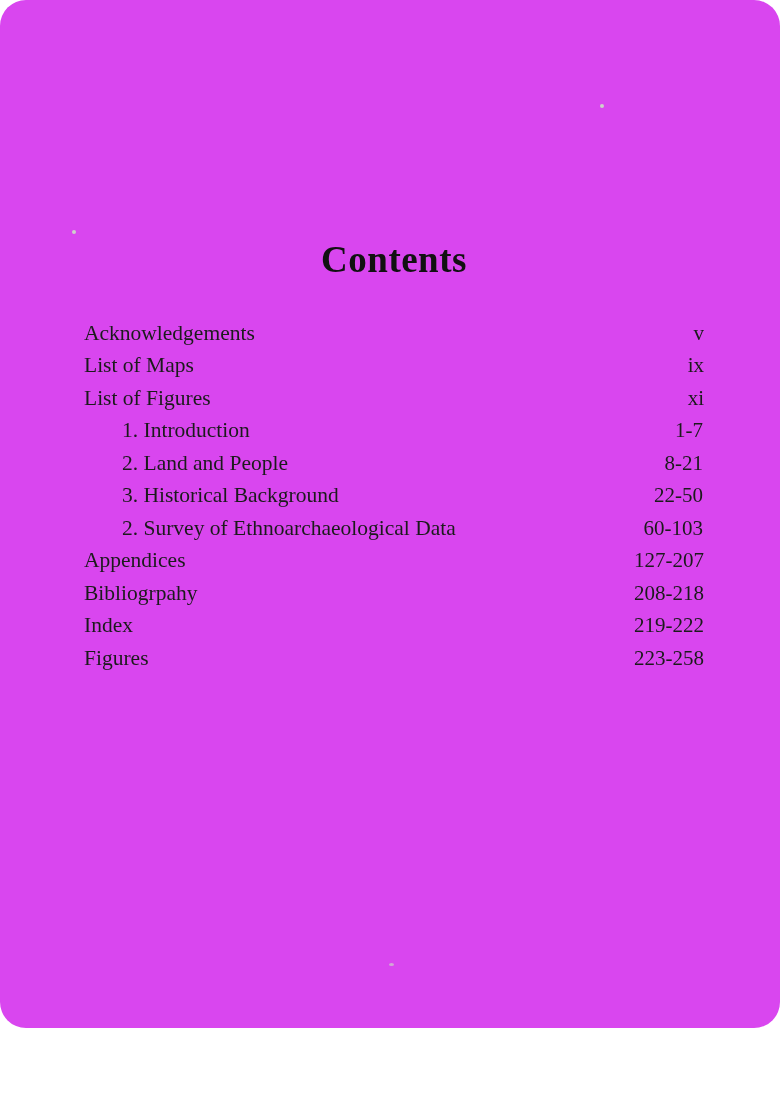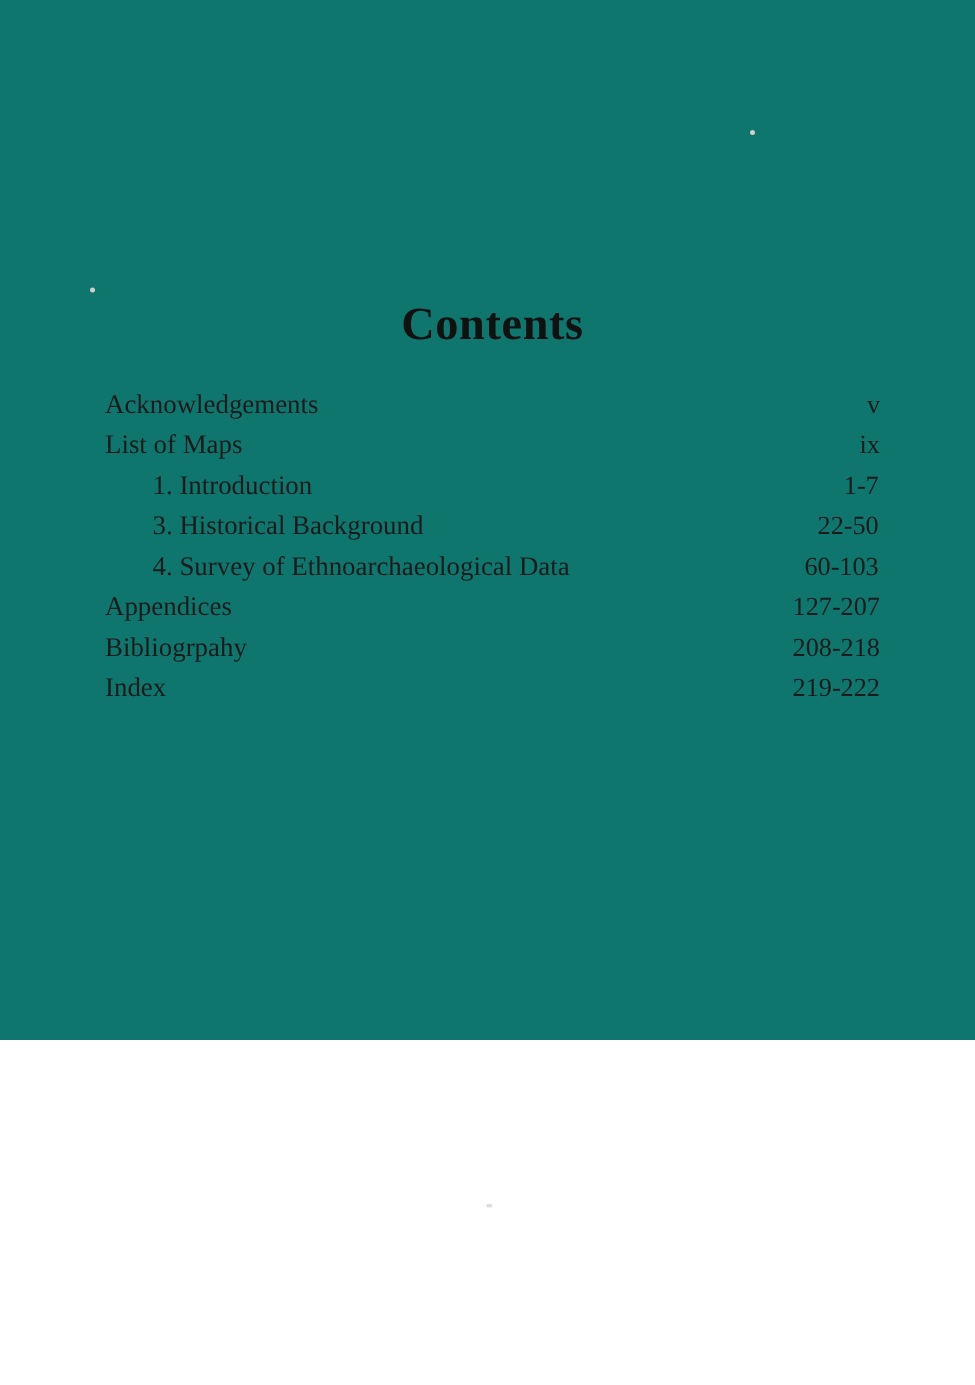--- a/index.html
+++ b/index.html
@@ -10,41 +10,42 @@
     width: 780px;
     height: 1108px;
     background: #ffffff;
     font-family: "Liberation Serif", serif;
     color: #1a1a1a;
     overflow: hidden;
   }
   .page {
     position: relative;
     width: 780px;
-    height: 832px;
-    background: #0f766e;
+    height: 1028px;
+    background: #d946ef;
+    border-radius: 26px;
   }
   .page-inner {
     position: absolute;
     left: 84px;
     top: 0;
     width: 620px;
   }
   .toc-title {
     text-align: center;
     font-family: "Liberation Serif", serif;
     font-weight: bold;
     font-size: 37px;
     letter-spacing: 0.5px;
     margin-top: 238px;
     margin-bottom: 0;
     color: #111111;
   }
   .toc-list {
-    margin-top: 26px;
+    margin-top: 36px;
   }
   .toc-row {
     display: flex;
     align-items: baseline;
     justify-content: space-between;
     font-size: 21.5px;
     line-height: 1.0;
     padding: 5.5px 0;
     color: #1b1b1b;
   }
@@ -96,50 +97,62 @@
       <div class="toc-row">
         <span class="label">Acknowledgements</span>
         <span class="pages roman">v</span>
       </div>
 
       <div class="toc-row">
         <span class="label">List of Maps</span>
         <span class="pages roman">ix</span>
       </div>
 
+      <div class="toc-row">
+        <span class="label">List of Figures</span>
+        <span class="pages roman">xi</span>
+      </div>
 
 
       <div class="toc-row indent">
         <span class="label">1. Introduction</span>
         <span class="pages">1-7</span>
       </div>
 
+      <div class="toc-row indent">
+        <span class="label">2. Land and People</span>
+        <span class="pages">8-21</span>
+      </div>
 
       <div class="toc-row indent">
         <span class="label">3. Historical Background</span>
         <span class="pages">22-50</span>
       </div>
 
       <div class="toc-row indent">
-        <span class="label">4. Survey of Ethnoarchaeological Data</span>
+        <span class="label">2. Survey of Ethnoarchaeological Data</span>
         <span class="pages">60-103</span>
       </div>
 
 
       <div class="toc-row">
         <span class="label">Appendices</span>
         <span class="pages">127-207</span>
       </div>
 
       <div class="toc-row">
         <span class="label">Bibliogrpahy</span>
         <span class="pages">208-218</span>
       </div>
 
       <div class="toc-row">
         <span class="label">Index</span>
         <span class="pages">219-222</span>
       </div>
 
+      <div class="toc-row">
+        <span class="label">Figures</span>
+        <span class="pages">223-258</span>
+      </div>
 
     </div>
   </div>
 </div>
 
 </body></html>

